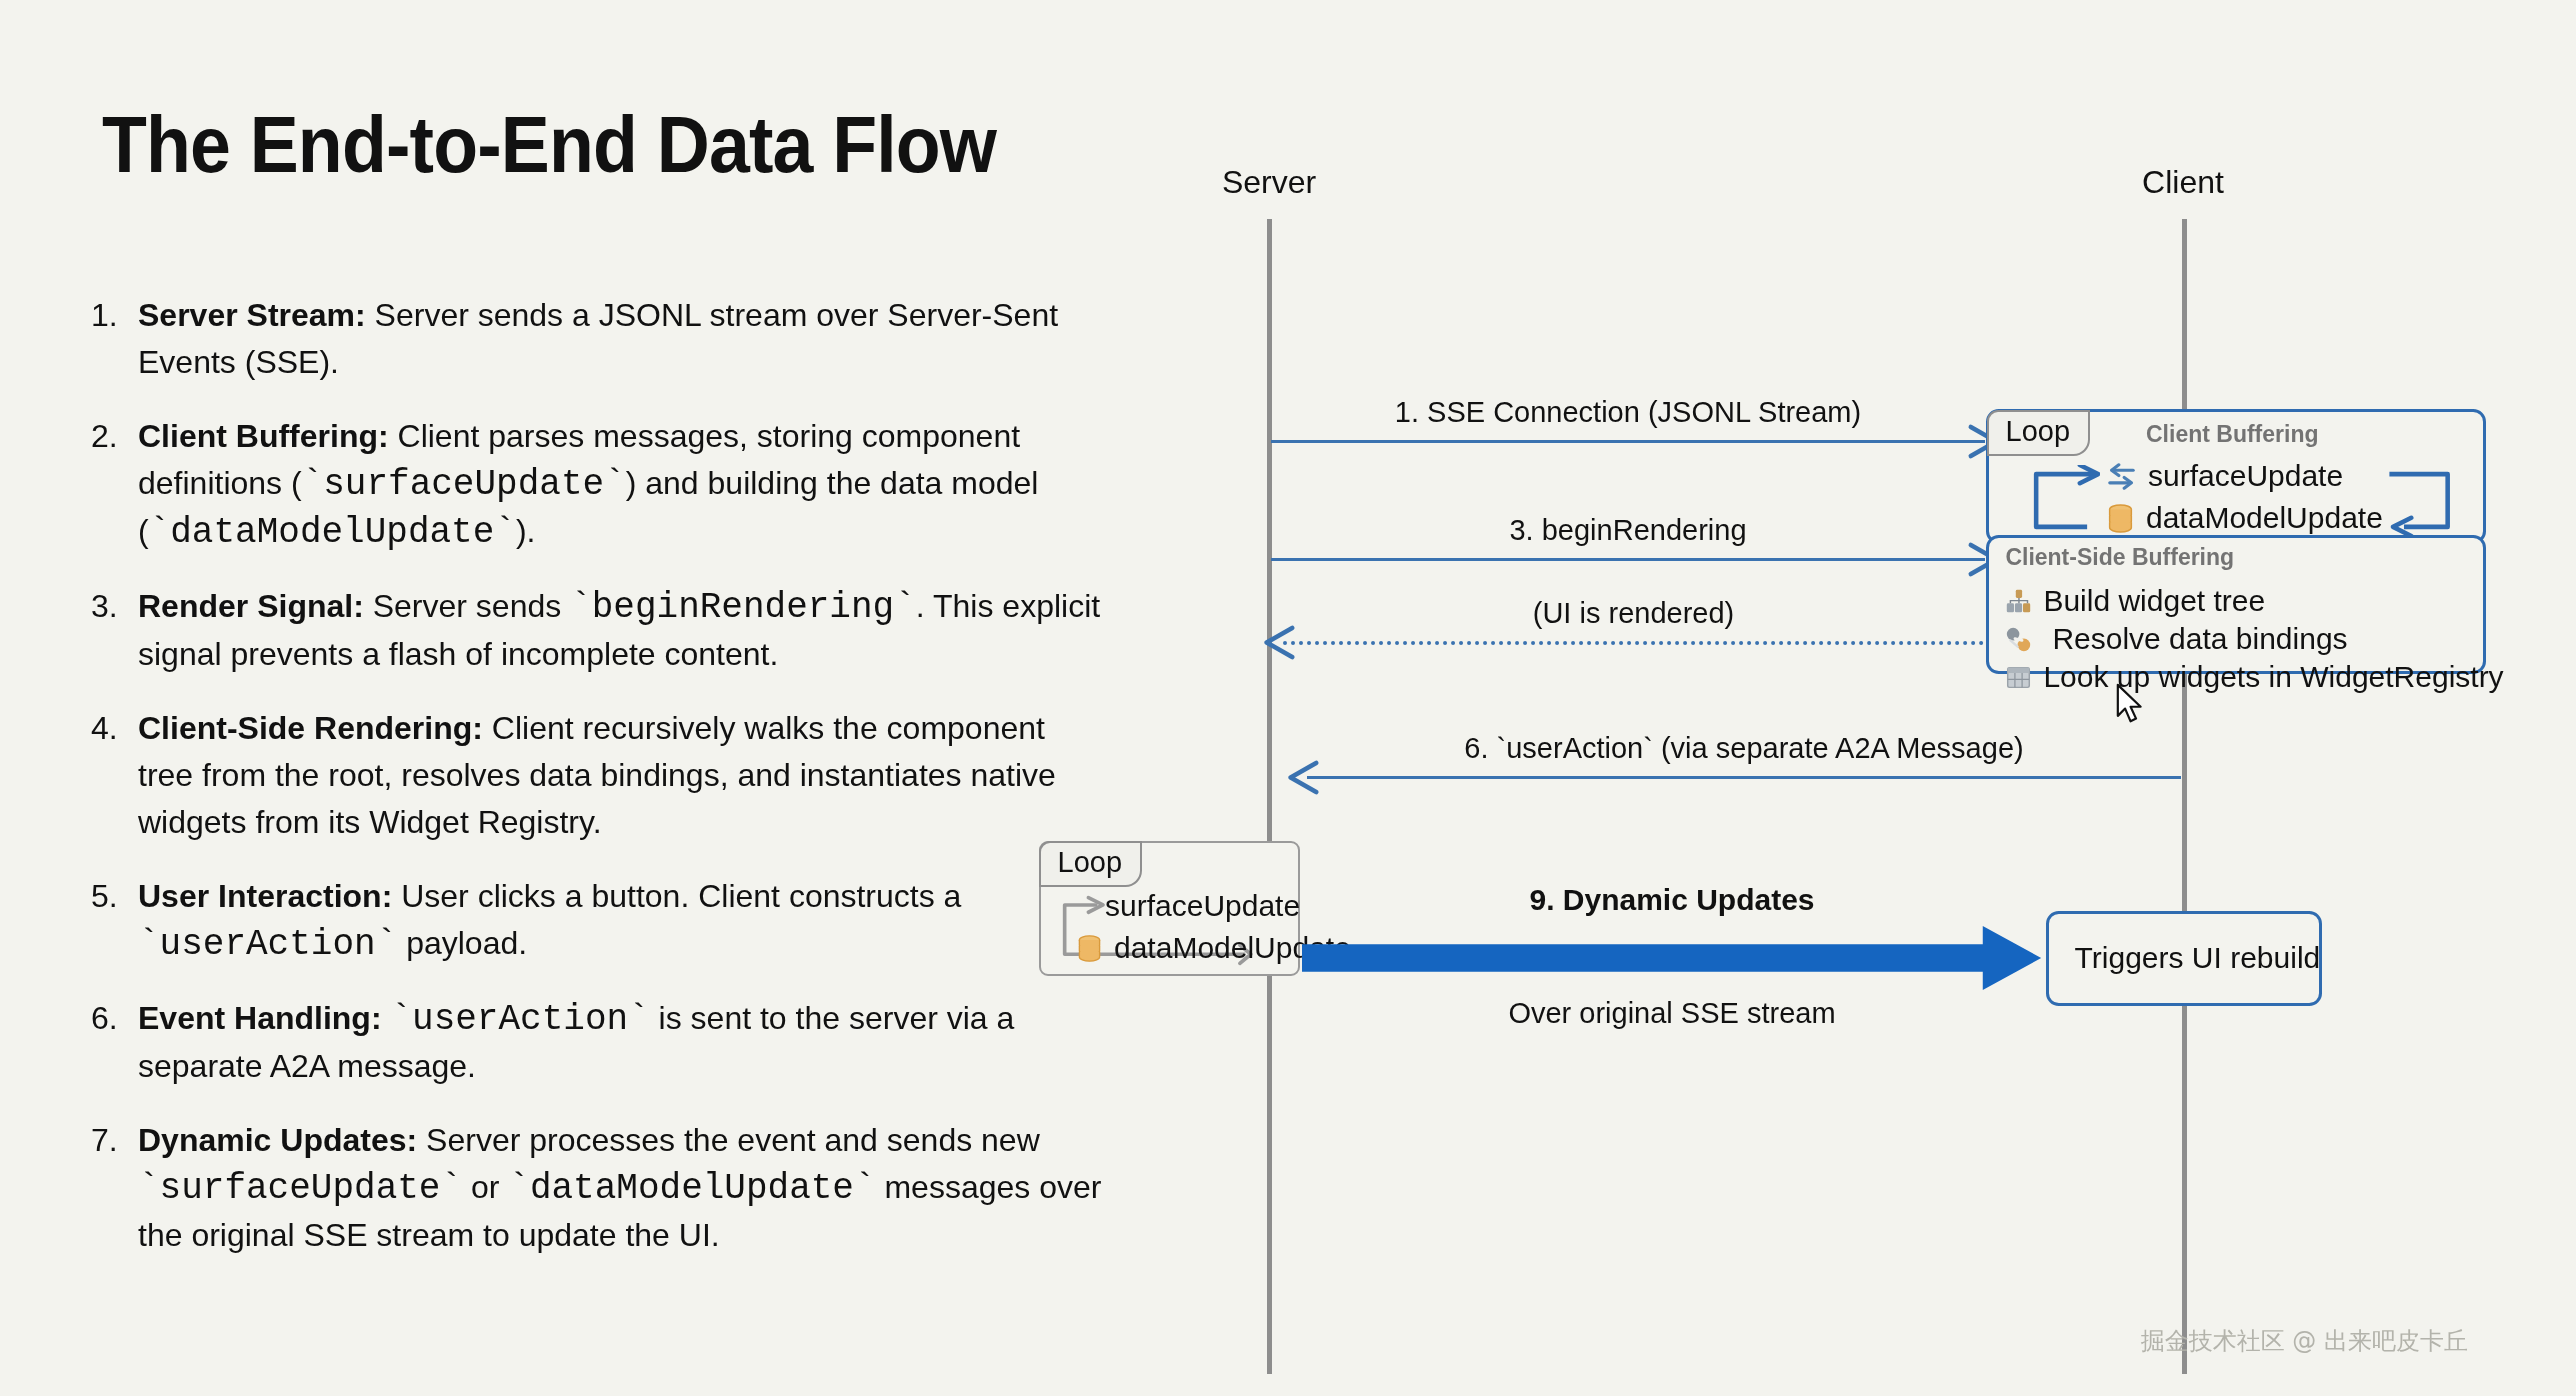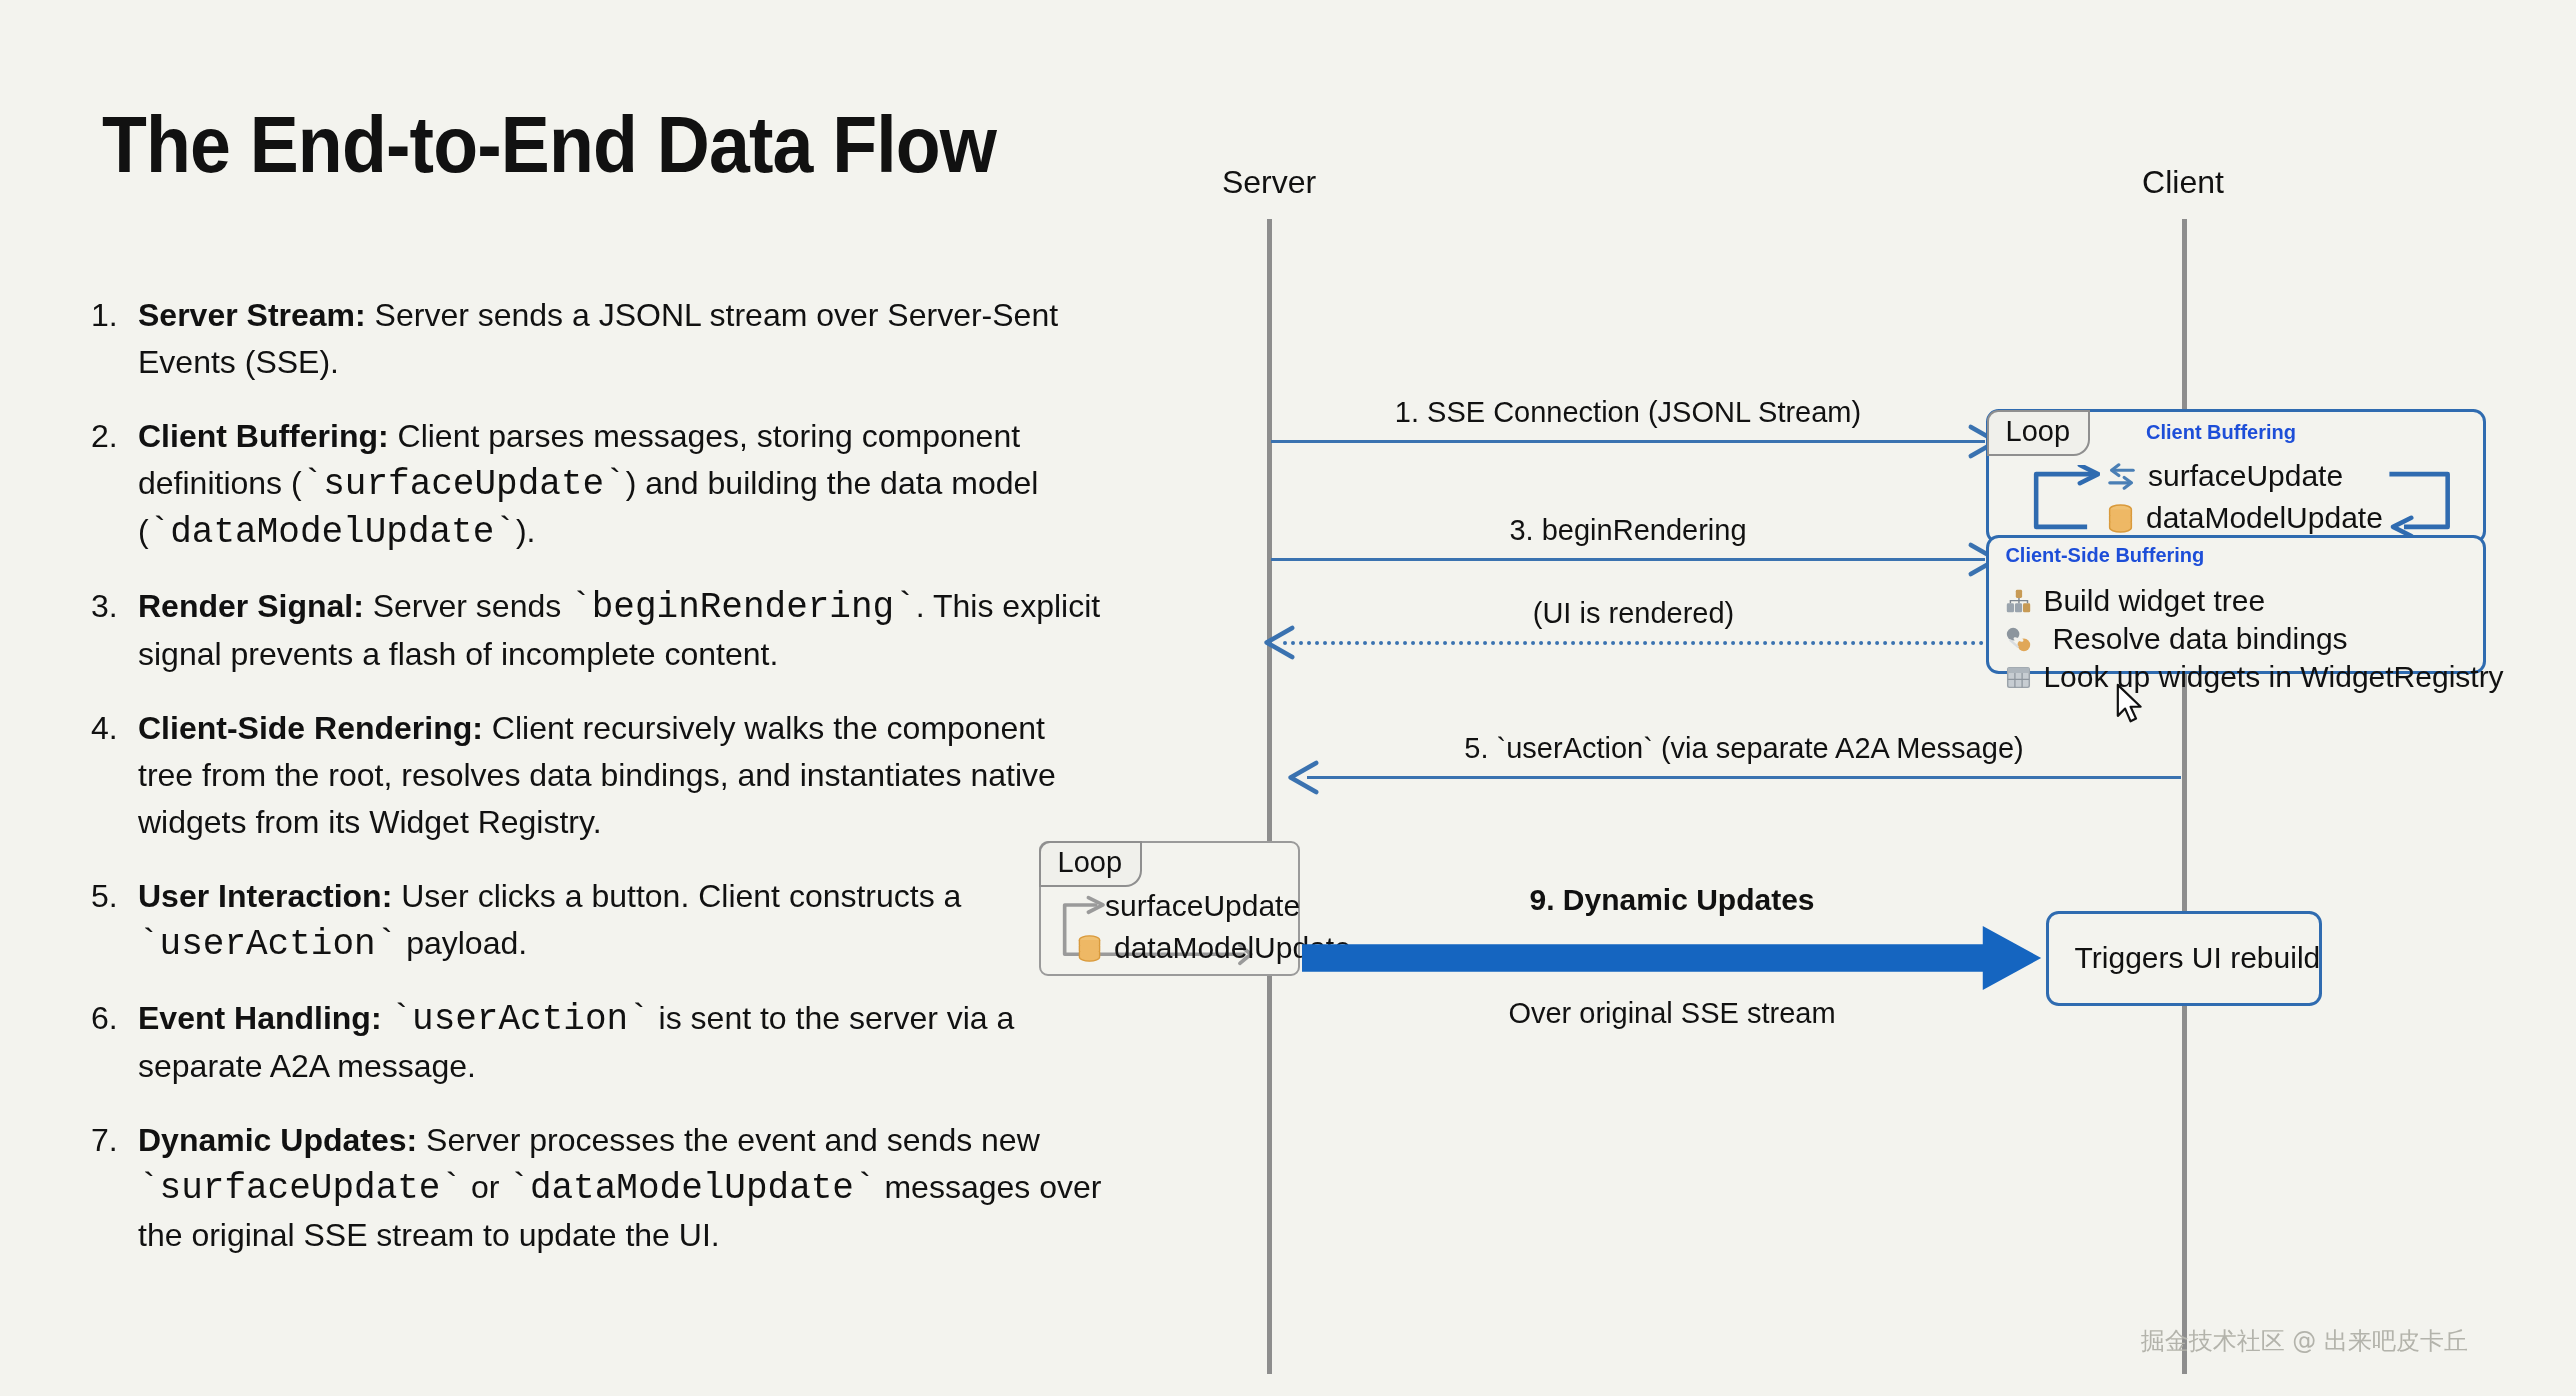--- a/index.html
+++ b/index.html
@@ -70,21 +70,21 @@
   
   .box{
     position:absolute;
     background:#f3f3ee;
     border:3.7px solid #2f6bb0;
     border-radius:12.8px;
     box-sizing:border-box;
   }
   .box.gray{border:2.7px solid #9a9a9a;border-radius:9px;}
   .box-title{
-    font-size:20px;font-weight:700;color:#1d4ed8;white-space:nowrap;
+    font-size:23px;font-weight:700;color:#737373;white-space:nowrap;
   }
   .box-line{
     font-size:30px;color:#111;white-space:nowrap;
     display:flex;align-items:center;gap:11px;
   }
 
   
   .loop-tab{
     position:absolute;left:-1.8px;top:-1.8px;
     border:2.7px solid #8f8f8f;
@@ -278,21 +278,21 @@
         <svg width="31" height="33" viewBox="0 0 34 36">
             <path d="M32 2 L4 18 L32 34" fill="none" stroke="#3a72b0" stroke-width="5" stroke-linecap="round" stroke-linejoin="round"></path>
           </svg>
       </div>
     </div>
 
 
 
     <div class="msg" style="left:230px;top:548px;width:874px;">
       <div class="line"></div>
-      <div class="label">5. `userAction` (via separate A2A Message)</div>
+      <div class="label">6. `userAction` (via separate A2A Message)</div>
       <div class="arrowhead" style="left:-20px;top:-15.5px;">
         <svg width="31" height="33" viewBox="0 0 34 36">
             <path d="M32 2 L4 18 L32 34" fill="none" stroke="#3a72b0" stroke-width="5" stroke-linecap="round" stroke-linejoin="round"></path>
           </svg>
       </div>
     </div>
 
     <div class="box gray" style="left:-38px;top:613px;width:261px;height:135px;">
       <div class="loop-tab">Loop</div>
 

